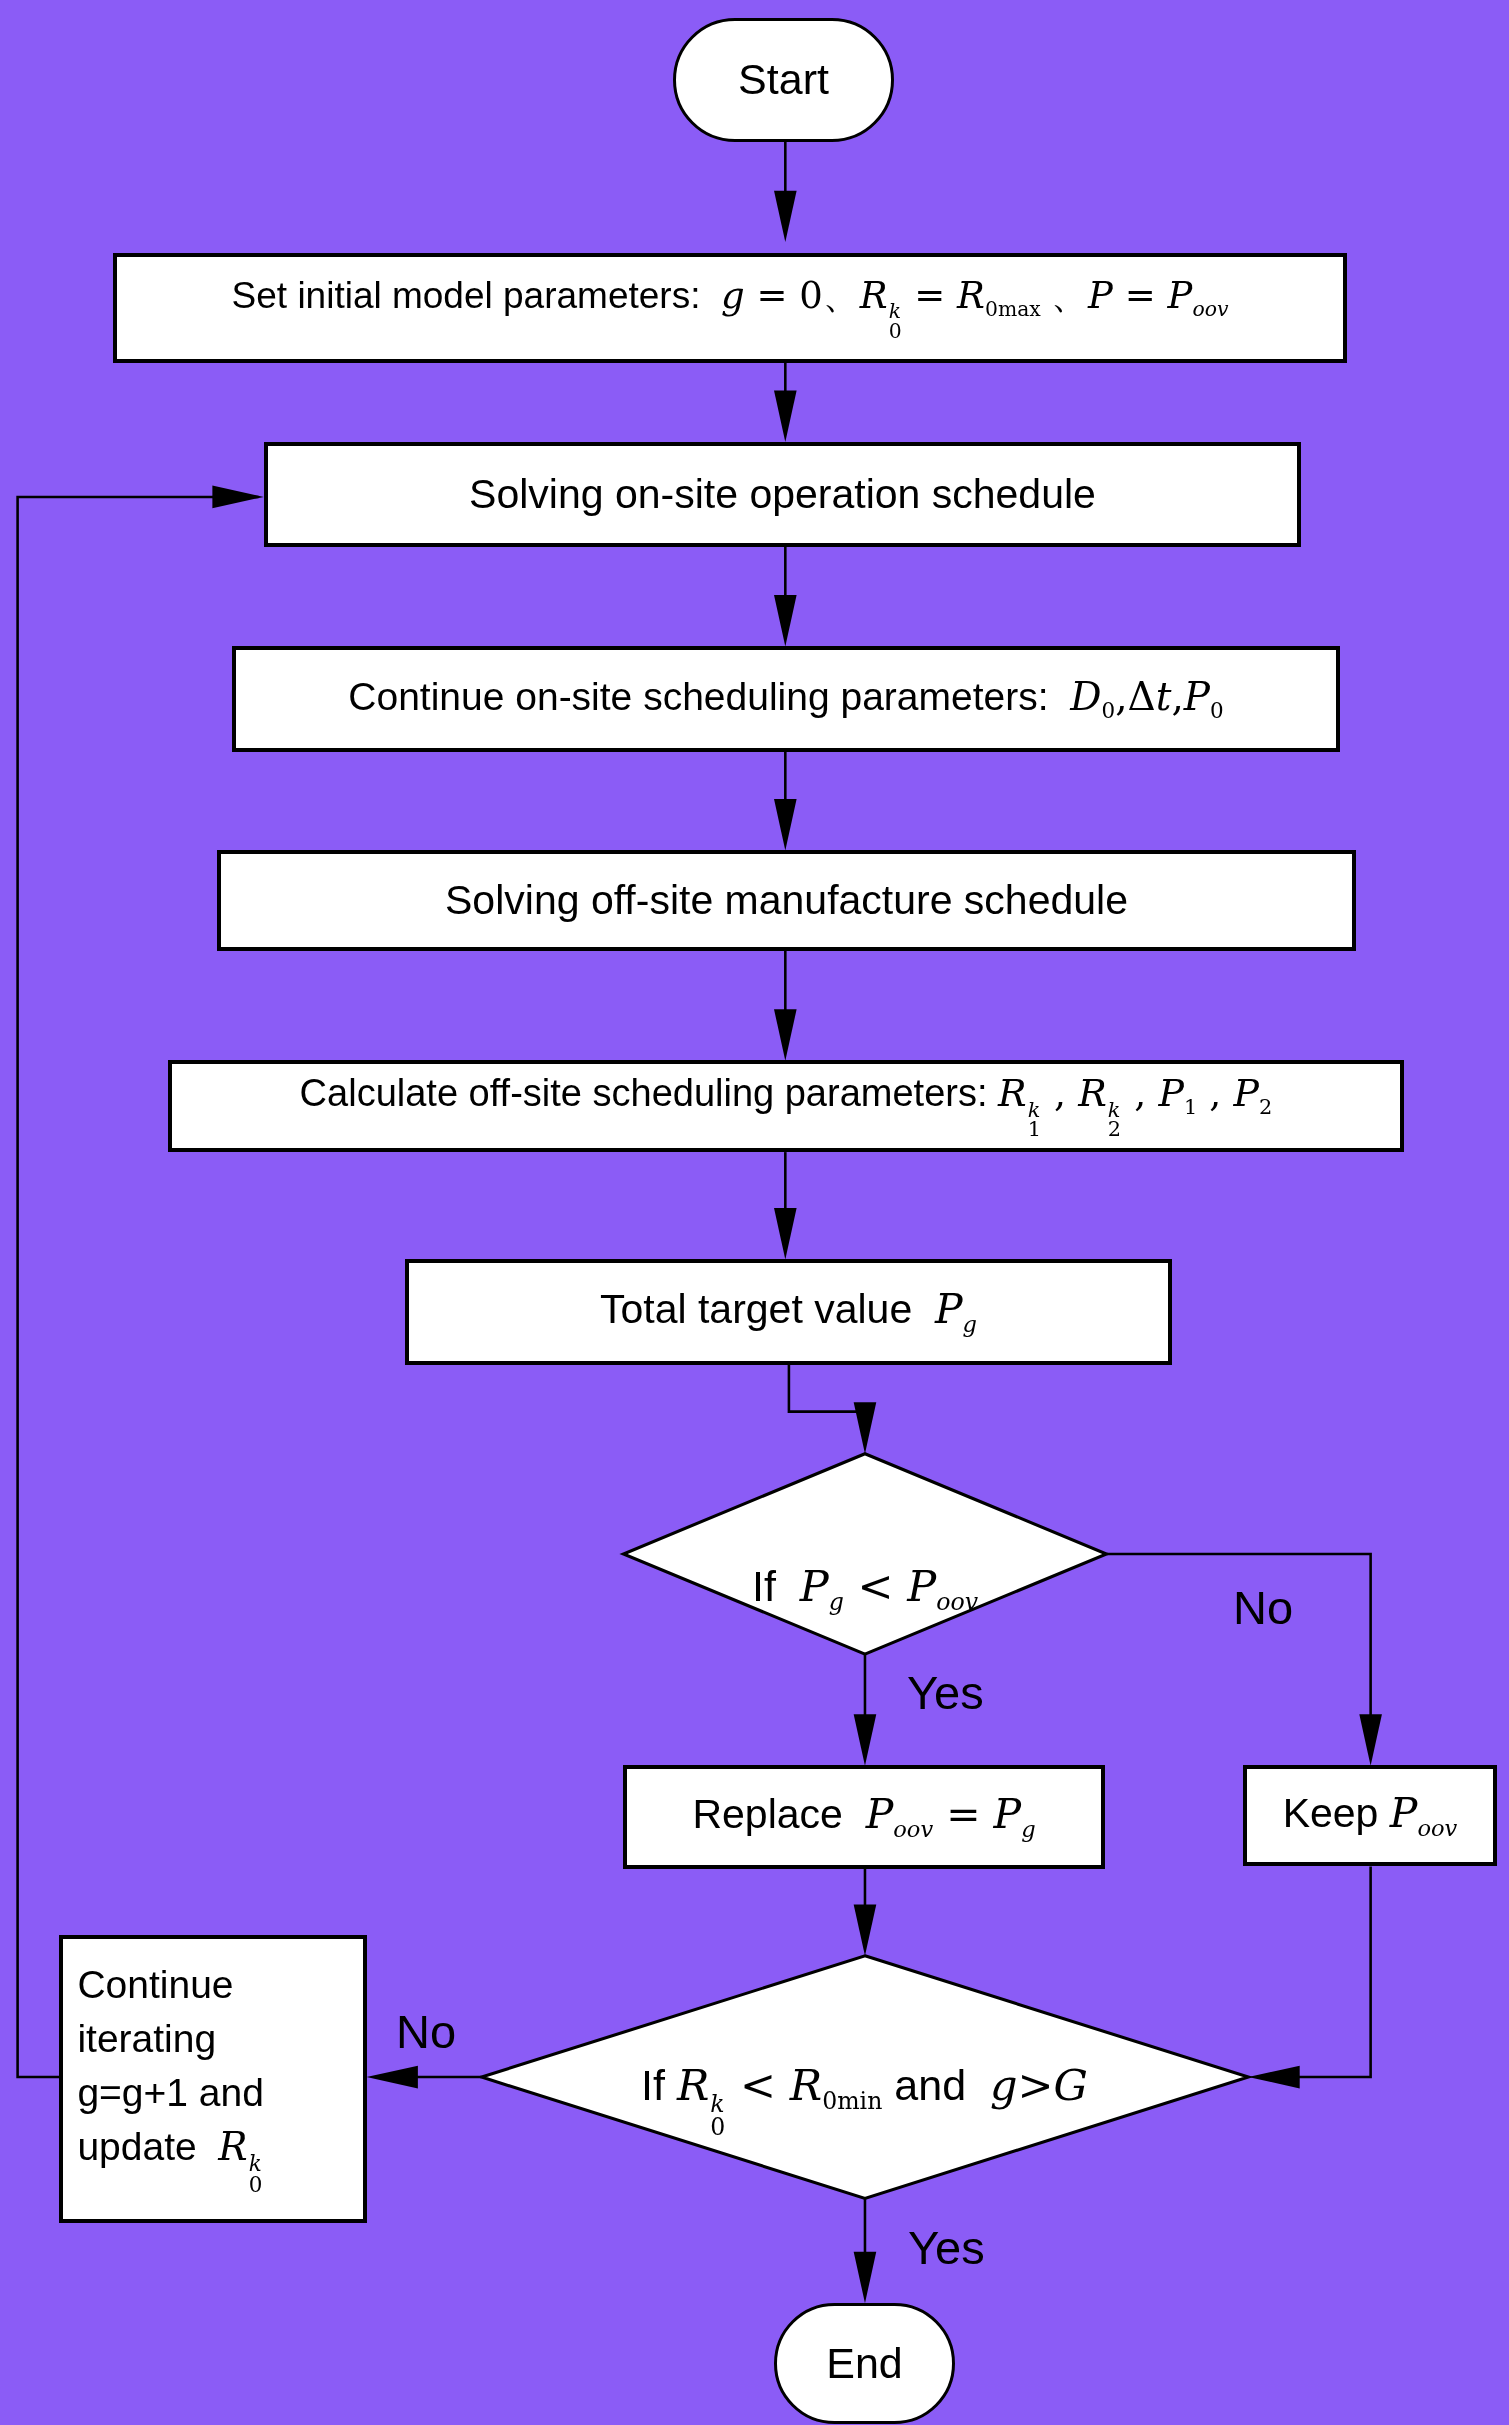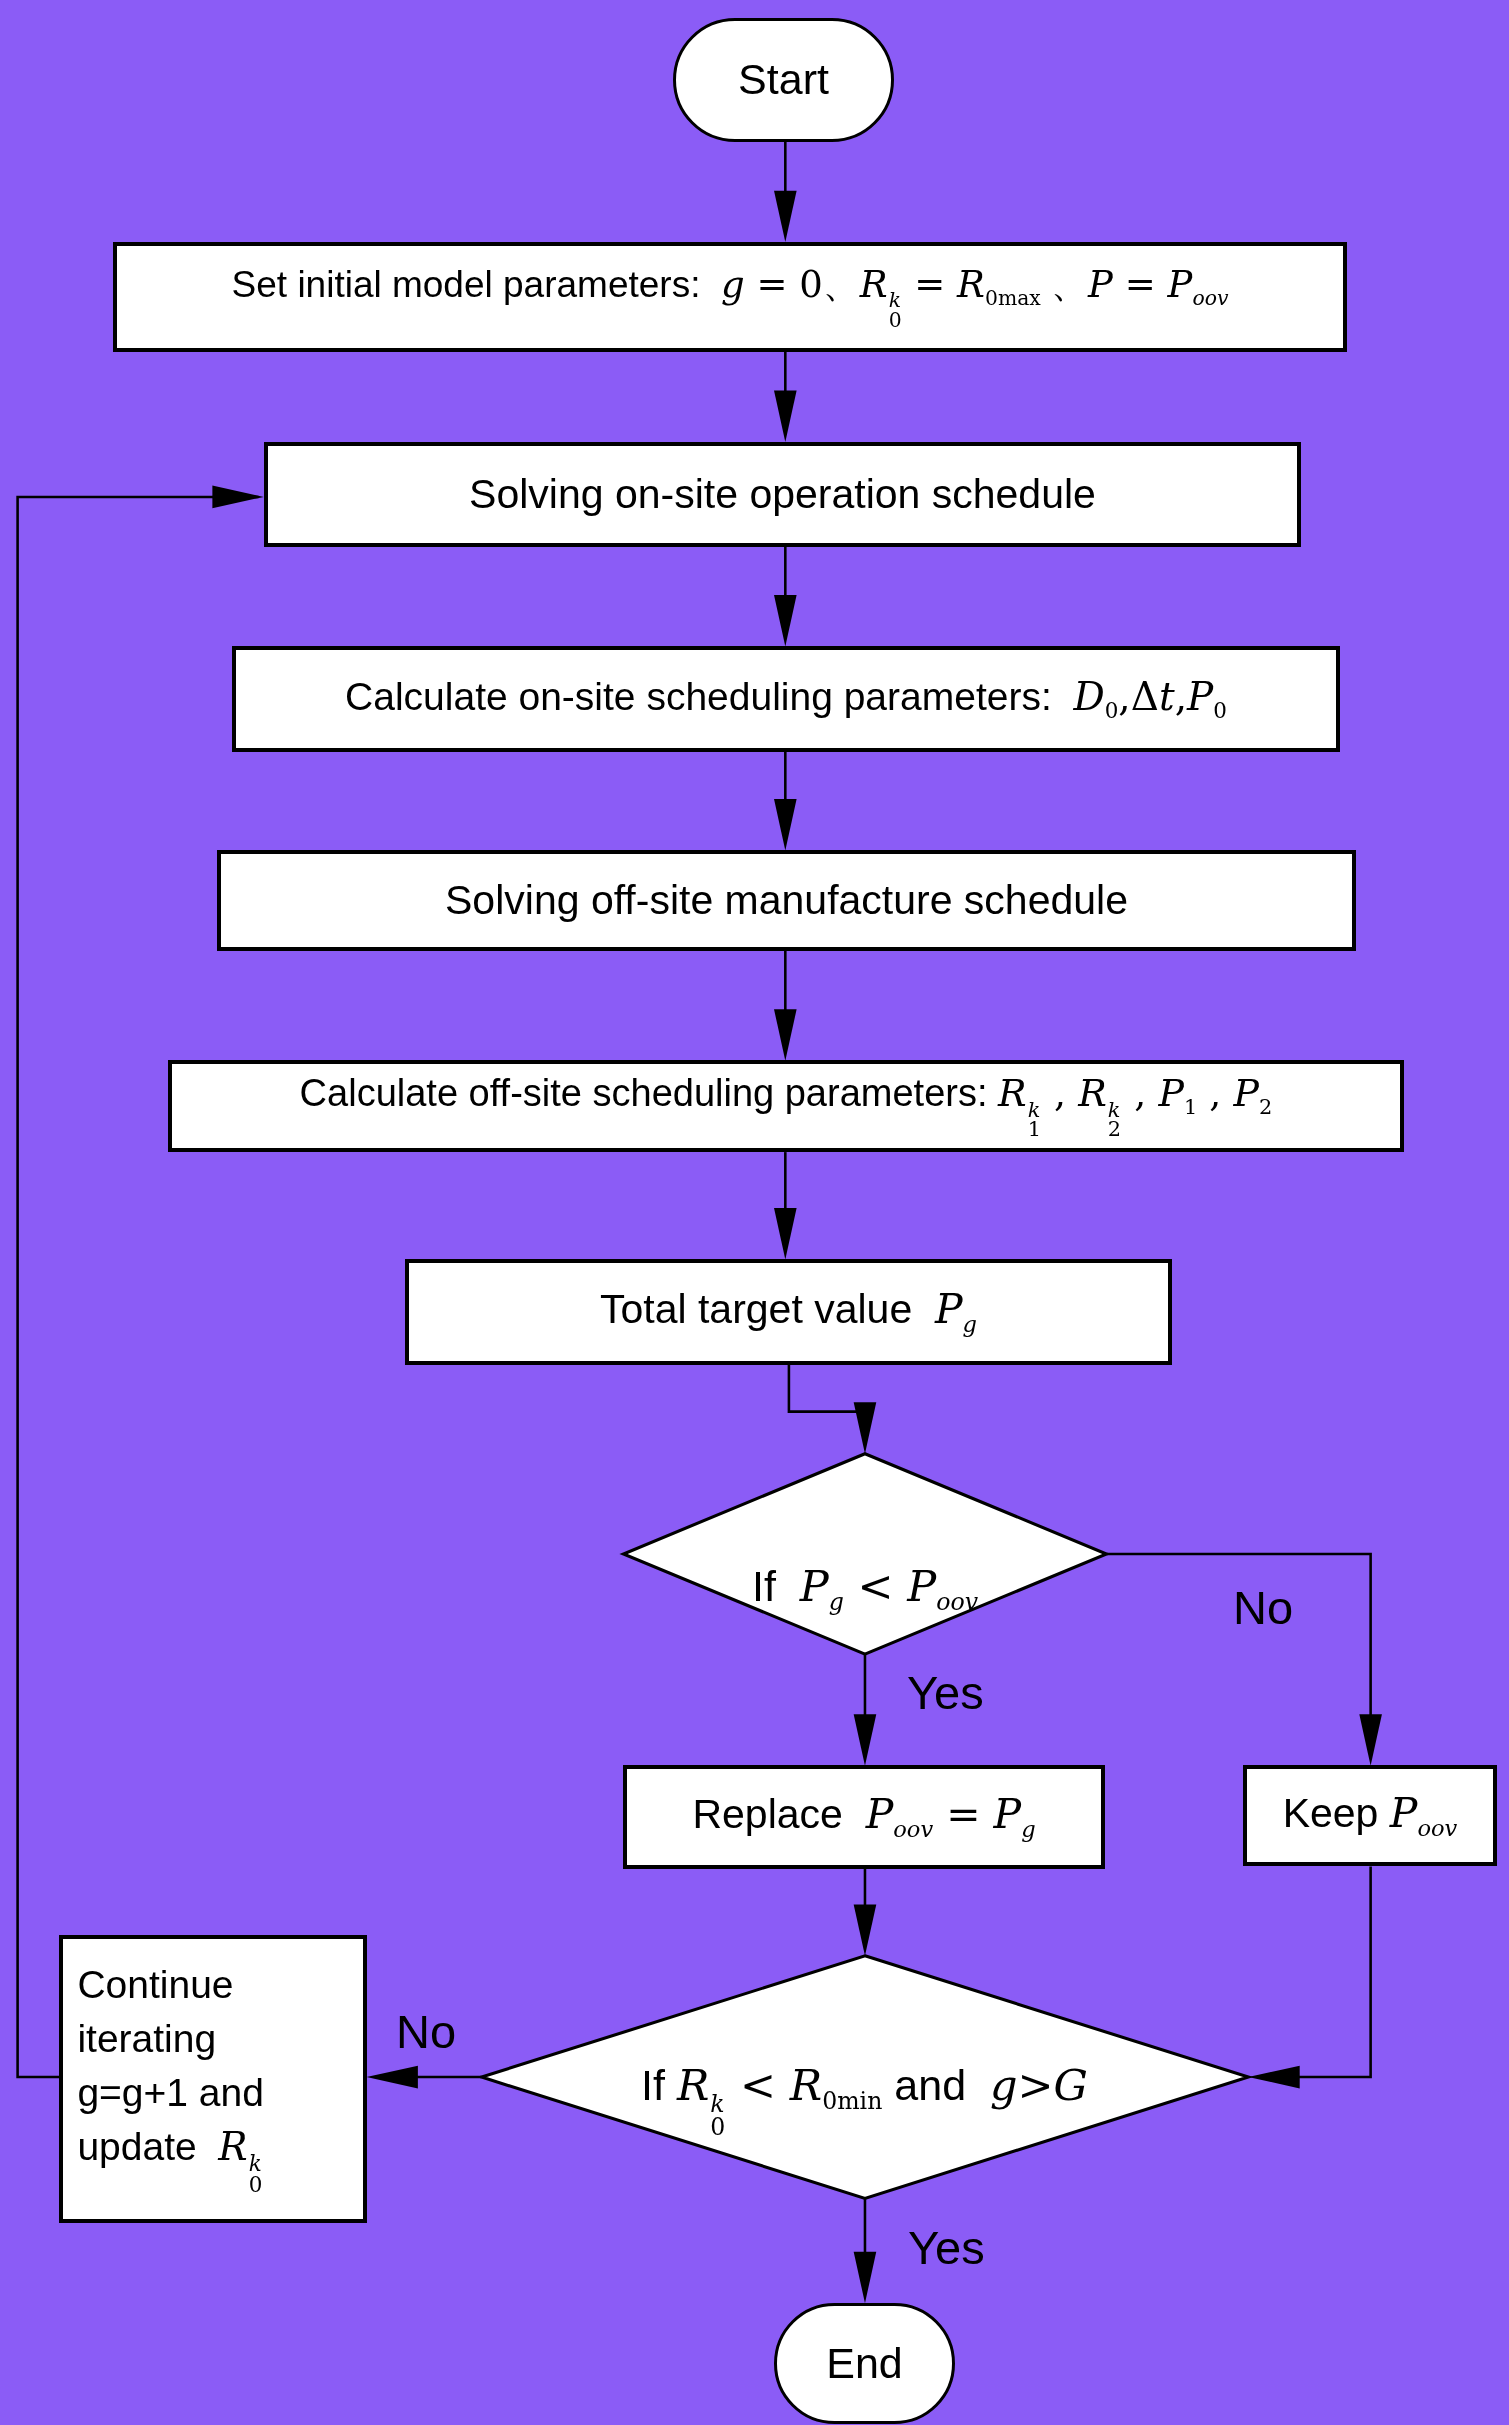--- a/index.html
+++ b/index.html
@@ -66,30 +66,30 @@
     <g fill="#ffffff" stroke="#000000" stroke-width="6">
       <polygon points="1683,2829 2153,3024 1683,3219 1213,3024"></polygon>
       <polygon points="1683,3806 2429,4042 1683,4278 937,4042"></polygon>
     </g>
   </svg>
 
   <div class="node terminator" style="left:673px;top:17.5px;width:221px;height:124px;">
     <span>Start</span>
   </div>
 
-  <div class="node" style="left:113px;top:242px;width:1234px;height:110px;font-size:37px;">
+  <div class="node" style="left:113px;top:253px;width:1234px;height:110px;font-size:37px;">
     <span class="runs"><span class="rt">Set initial model parameters:  </span><span class="rm">g</span><span class="rmu"> = 0</span><span class="rt">、</span><span class="rm">R</span><span class="rss"><span class="up">k</span><span class="dn">0</span></span><span class="rmu"> = </span><span class="rm">R</span><span class="rsbu">0max</span><span class="rt"> 、</span><span class="rm">P</span><span class="rmu"> = </span><span class="rm">P</span><span class="rsb">oov</span></span>
   </div>
 
   <div class="node" style="left:264px;top:442px;width:1037px;height:105px;font-size:41px;">
     <span class="runs"><span class="rt">Solving on-site operation schedule</span></span>
   </div>
 
   <div class="node" style="left:232px;top:646px;width:1108px;height:106px;font-size:39px;">
-    <span class="runs"><span class="rt">Calculate on-site scheduling parameters:  </span><span class="rm">D</span><span class="rsbu">0</span><span class="rmu">,</span><span class="rmu">Δ</span><span class="rm">t</span><span class="rmu">,</span><span class="rm">P</span><span class="rsbu">0</span></span>
+    <span class="runs"><span class="rt">Continue on-site scheduling parameters:  </span><span class="rm">D</span><span class="rsbu">0</span><span class="rmu">,</span><span class="rmu">Δ</span><span class="rm">t</span><span class="rmu">,</span><span class="rm">P</span><span class="rsbu">0</span></span>
   </div>
 
   <div class="node" style="left:217px;top:850px;width:1139px;height:101px;font-size:41px;">
     <span class="runs"><span class="rt">Solving off-site manufacture schedule</span></span>
   </div>
 
   <div class="node" style="left:168px;top:1060px;width:1236px;height:92px;font-size:38px;">
     <span class="runs"><span class="rt">Calculate off-site scheduling parameters: </span><span class="rm">R</span><span class="rss"><span class="up">k</span><span class="dn">1</span></span><span class="rmu"> , </span><span class="rm">R</span><span class="rss"><span class="up">k</span><span class="dn">2</span></span><span class="rmu"> , </span><span class="rm">P</span><span class="rsbu">1</span><span class="rmu"> , </span><span class="rm">P</span><span class="rsbu">2</span></span>
   </div>
 

